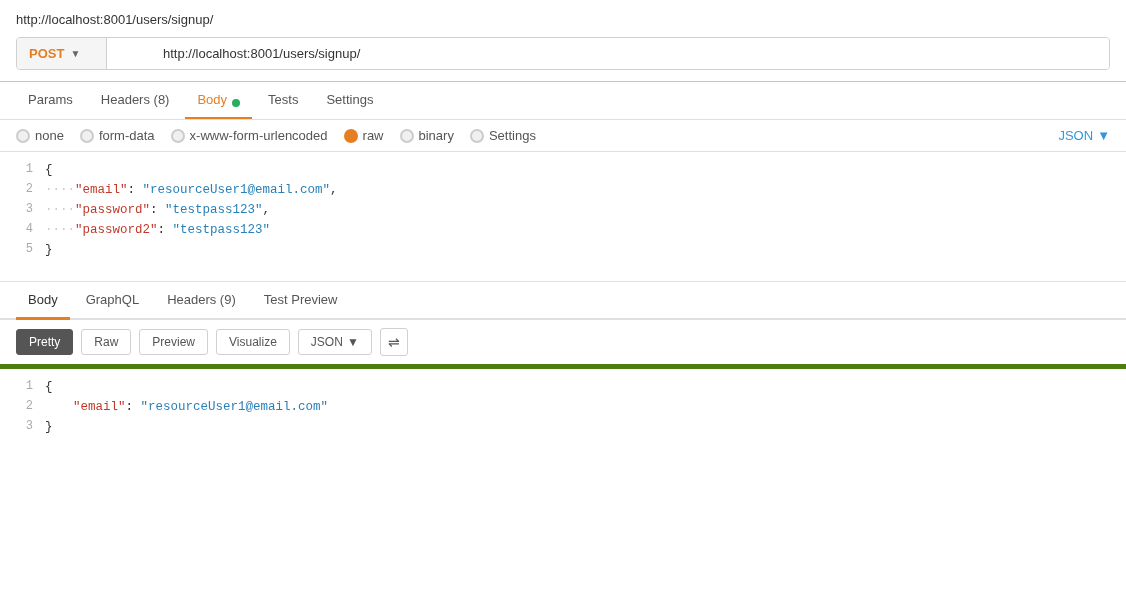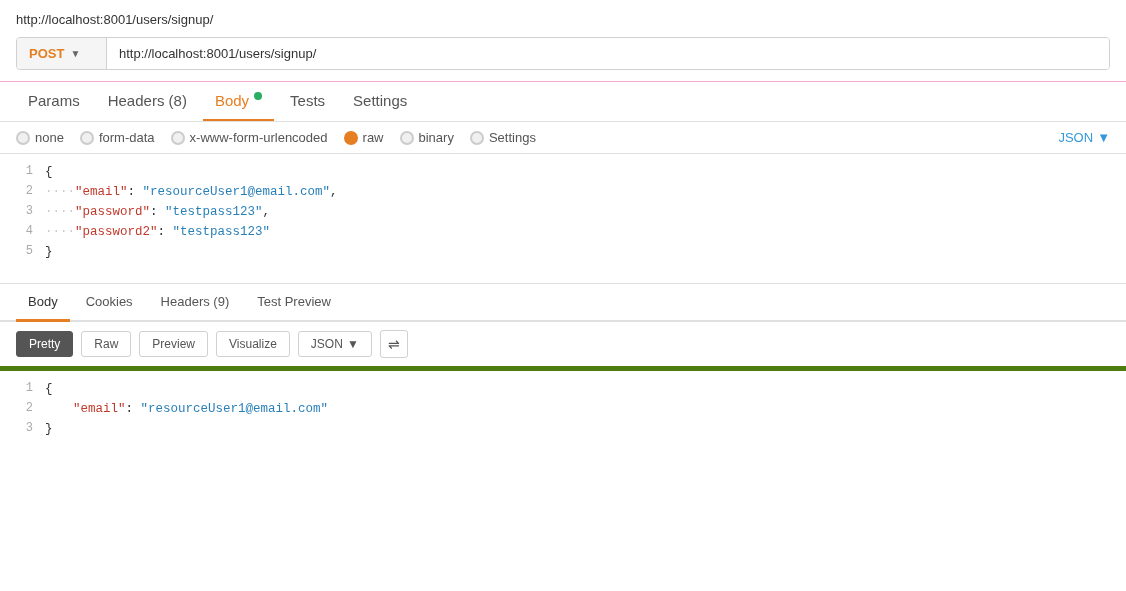--- a/index.html
+++ b/index.html
@@ -21,20 +21,21 @@
       margin-bottom: 10px;
     }
 
     .request-bar {
       display: flex;
       align-items: center;
       border: 1px solid #d0d0d0;
       border-radius: 4px;
       overflow: hidden;
       background: #fff;
+      gap: 44px;
     }
 
     .method-selector {
       display: flex;
       align-items: center;
       padding: 8px 12px;
       background: #f5f5f5;
       border-right: 1px solid #d0d0d0;
       cursor: pointer;
       gap: 6px;
@@ -66,26 +67,26 @@
       display: flex;
       align-items: center;
       padding: 0 16px;
       border-bottom: 1px solid #e0e0e0;
       gap: 4px;
     }
 
     .tab-item {
       padding: 10px 12px;
       cursor: pointer;
-      font-size: 15px;
+      font-size: 13px;
       color: #555;
       border-bottom: 2px solid transparent;
       white-space: nowrap;
       display: flex;
-      align-items: flex-start;
+      align-items: flex-end;
       gap: 5px;
     }
 
     .tab-item.active {
       color: #e67e22;
       border-bottom: 2px solid #e67e22;
     }
 
     .tab-dot-green {
       width: 8px;
@@ -348,21 +349,21 @@
       <span class="json-brace">}</span>
     </span>
   </div>
 </div>
 
 <div class="response-tabs-row">
   <div class="response-tab active">
     <span>Body</span>
   </div>
   <div class="response-tab">
-    <span>Cookies</span>
+    <span>GraphQL</span>
   </div>
   <div class="response-tab">
     <span>Headers (9)</span>
   </div>
   <div class="response-tab">
     <span>Test Preview</span>
   </div>
 </div>
 
 <div class="response-format-row">

